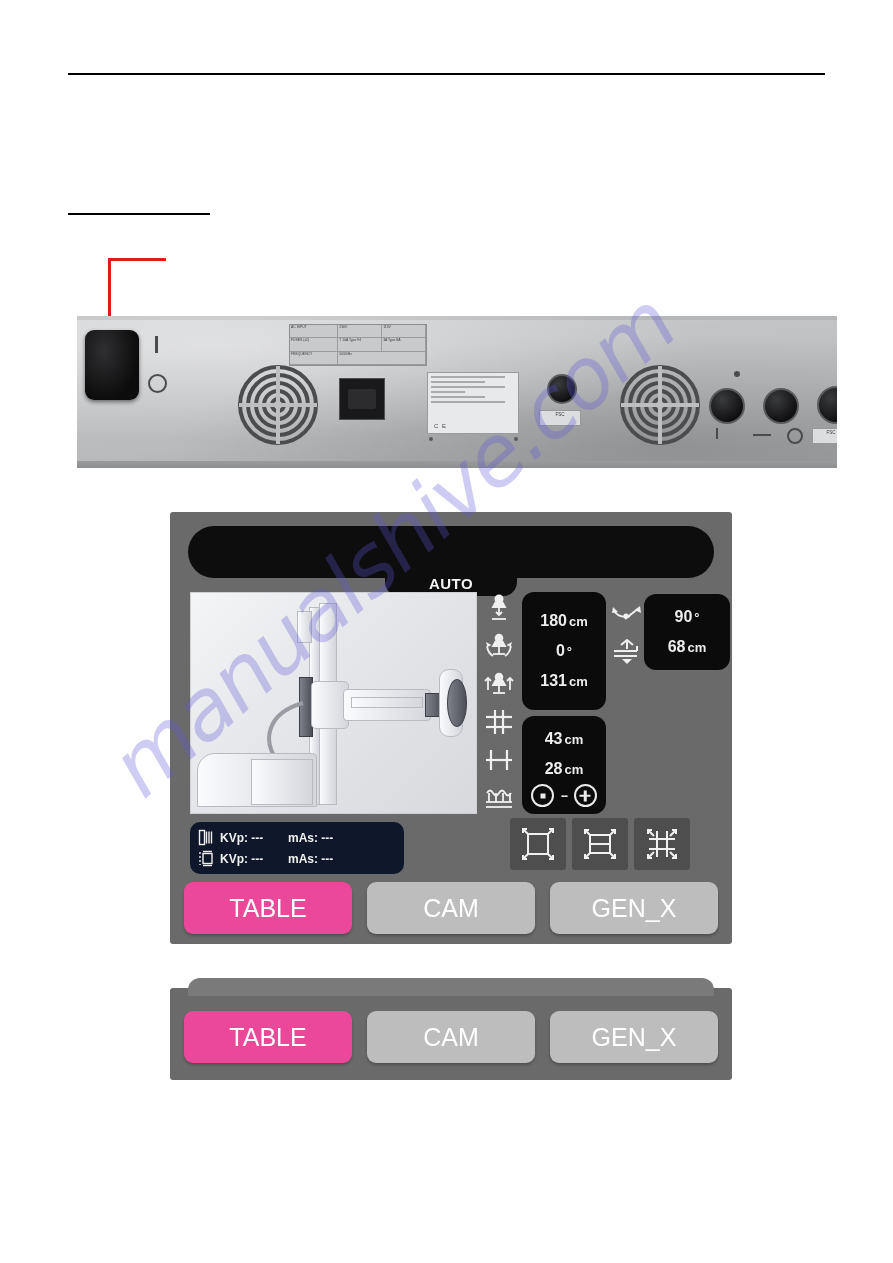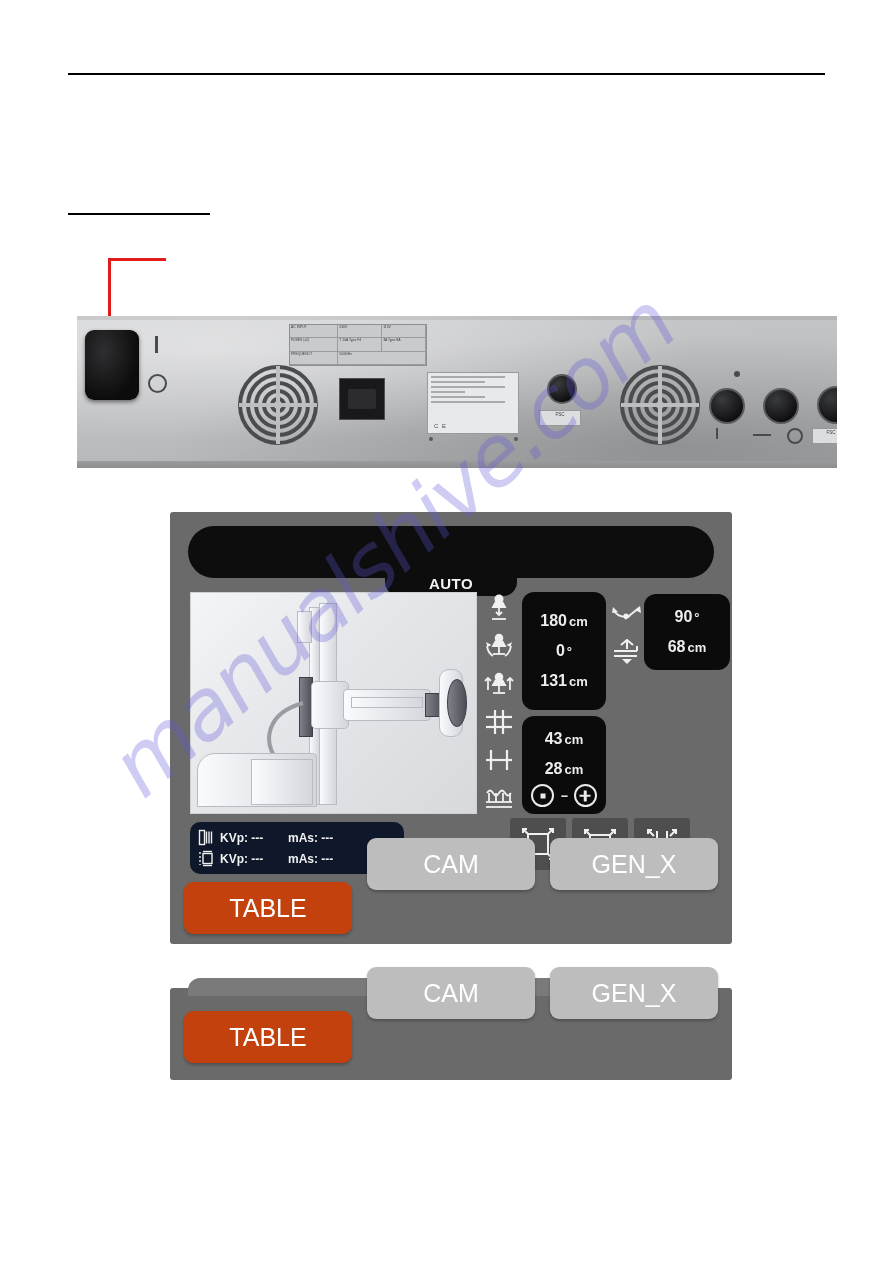--- a/index.html
+++ b/index.html
@@ -488,21 +488,21 @@
     border-radius: 9px;
     background: #bdbdbd;
     color: #ffffff;
     font-family: "Liberation Sans", sans-serif;
     font-size: 25px;
     display: flex;
     align-items: center;
     justify-content: center;
     box-shadow: 0 2px 3px rgba(0,0,0,.25);
   }
-  .tab-btn.active { background: #c2410c; margin-top: 44px; }
+  .tab-btn.active { background: #ec4899; }
 
   
   .ui-panel2 {
     position: absolute;
     left: 170px;
     top: 988px;
     width: 562px;
     height: 92px;
     background: #6a6a6a;
     border-radius: 3px;

